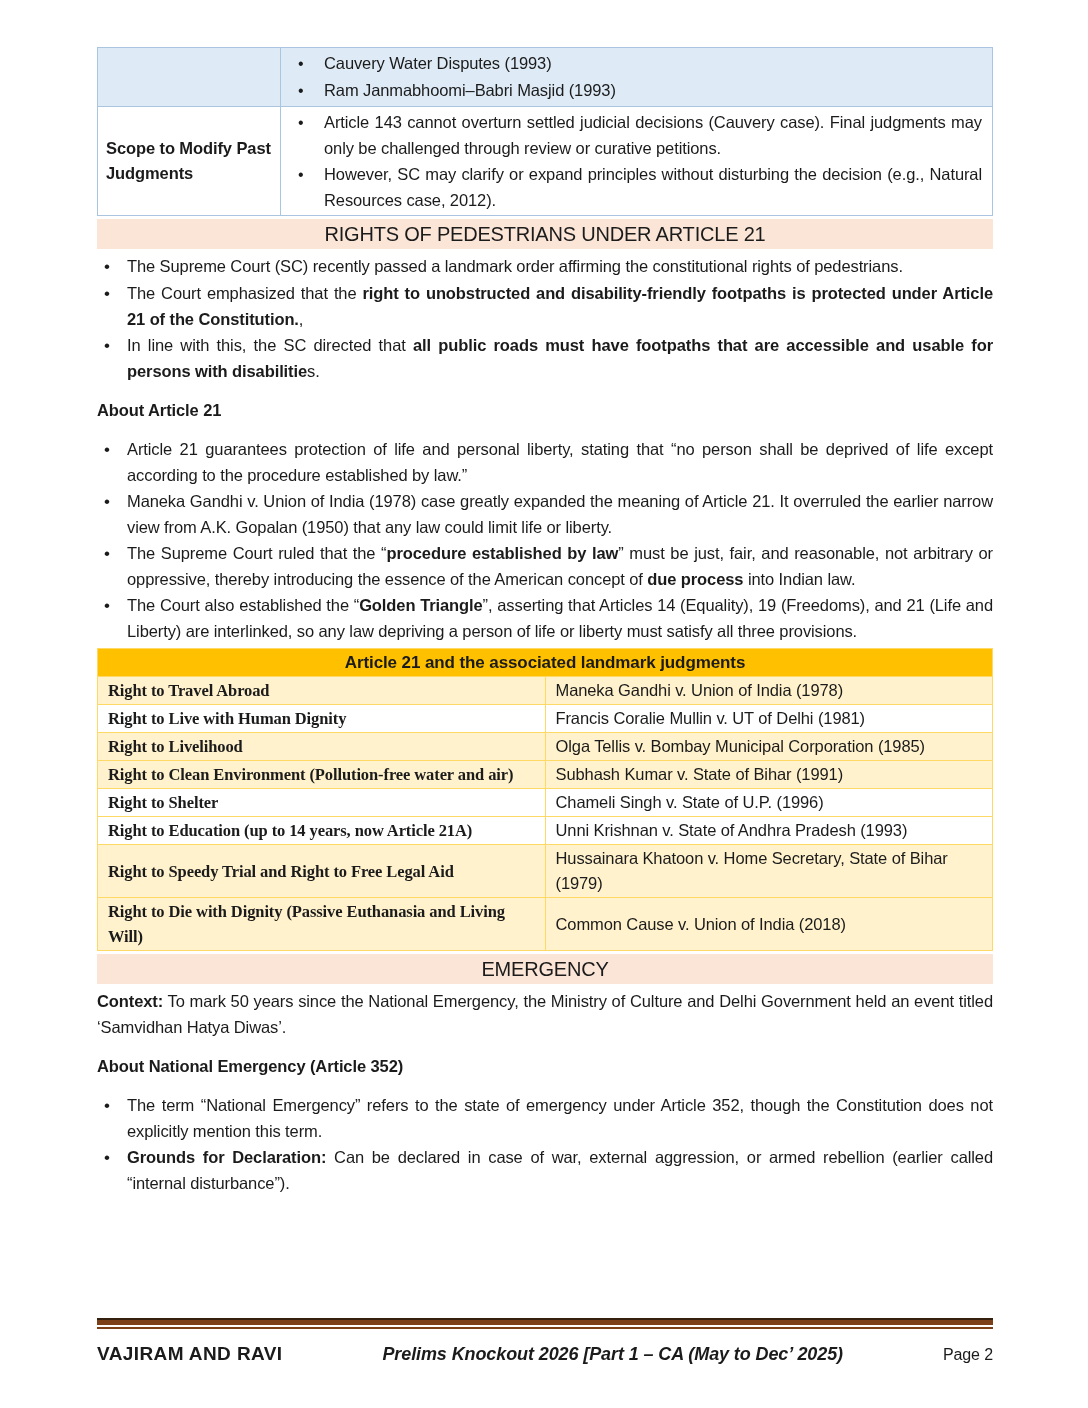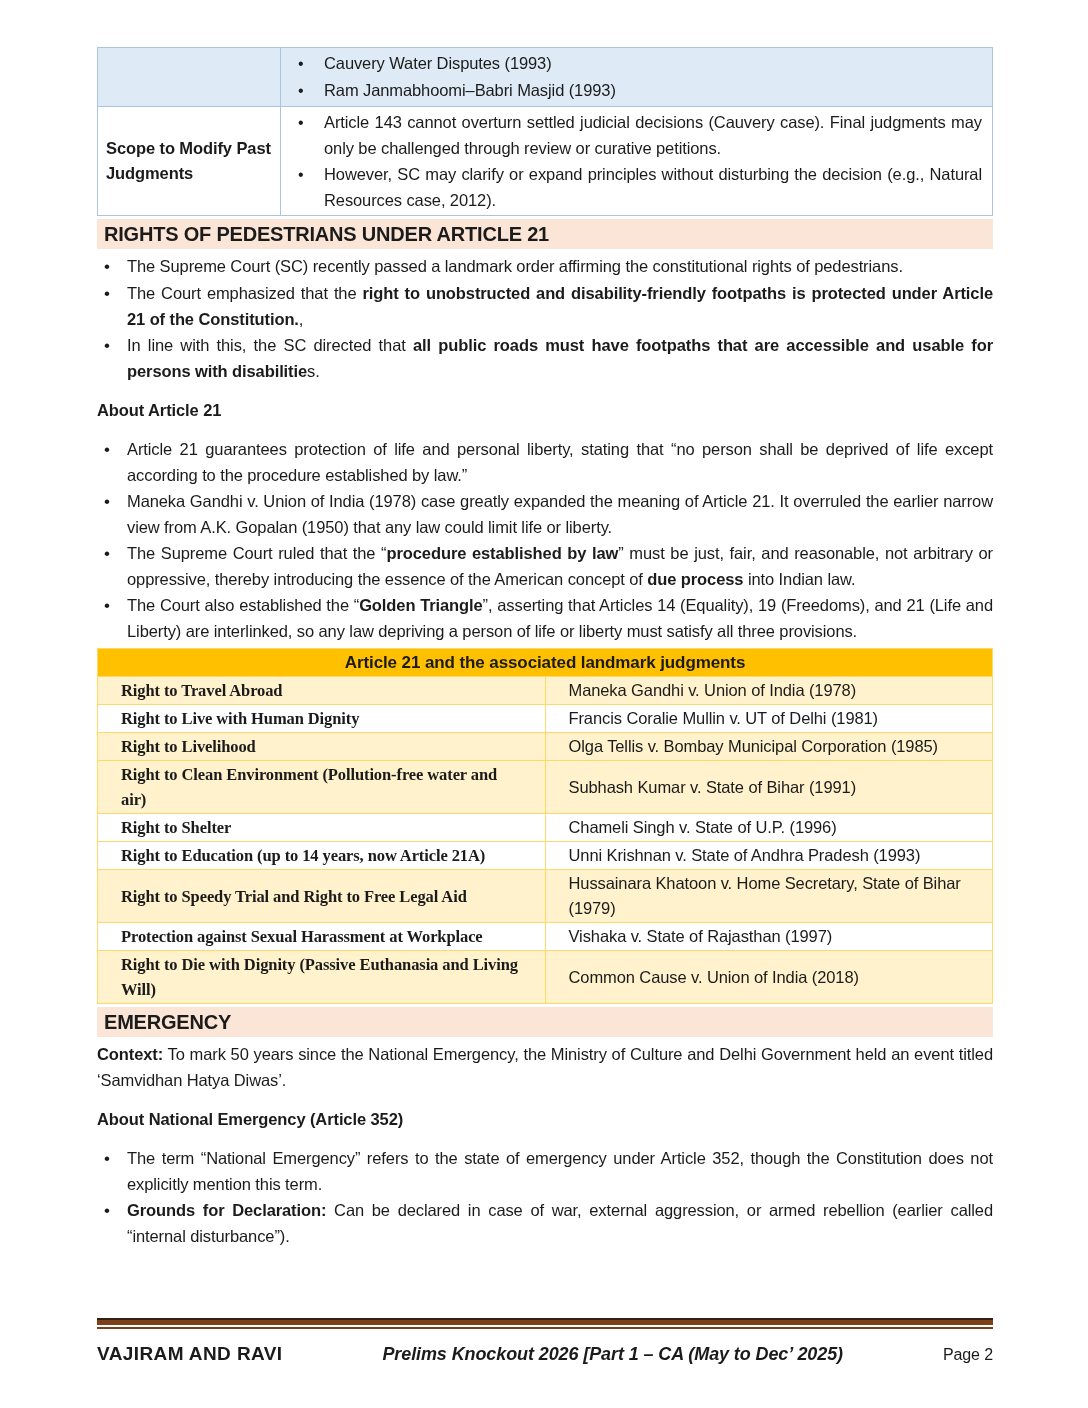--- a/index.html
+++ b/index.html
@@ -36,31 +36,32 @@
   table.scope td.lbl{width:168px;font-weight:bold;padding-left:8px;padding-right:6px;line-height:25px;}
   table.scope tr.shaded td{background:var(--blue-fill);}
   .cell-bullet{display:flex;align-items:flex-start;}
   .cell-bullet .marker{flex:0 0 43px;box-sizing:border-box;padding-left:17px;}
   .cell-bullet .marker::before{content:"\2022";font-size:16px;}
   .cell-bullet .b-text{flex:1;text-align:justify;padding-right:10px;}
 
   
   .band{
     background:var(--band-peach);
-    font-weight:bold;font-size:20px;letter-spacing:-0.2px;
+    font-weight:normal;font-size:20px;letter-spacing:-0.2px;
     padding:2px 7px;line-height:26px;
     margin:3px 0 4px 0;
+    text-align:center;
   }
 
   .sub-head{font-weight:bold;margin:13px 0;}
   .para{text-align:justify;margin:1px 0;}
 
   
   table.a21{width:100%;border-collapse:collapse;table-layout:fixed;margin-top:4px;}
-  table.a21 td,table.a21 th{border:1px solid var(--yellow-border);padding:1px 23px;vertical-align:middle;line-height:25px;}
+  table.a21 td,table.a21 th{border:1px solid var(--yellow-border);padding:1px 10px;vertical-align:middle;line-height:25px;}
   table.a21 th{background:var(--header-orange);font-size:17px;text-align:center;font-weight:bold;}
   table.a21 td.rt{width:363px;font-weight:bold;font-family:Liberation Serif, serif;}
   table.a21 tr.odd td{background:var(--row-yellow);}
   table.a21 tr.even td{background:#ffffff;}
 
   
   .footer{position:absolute;left:97px;top:1318px;width:896px;}
   .rule-thick{height:5px;background:var(--footer-brown);border-top:2px solid #33200f;}
   .rule-thin{height:2px;background:var(--footer-brown);margin-top:2px;}
   .footer-row{display:flex;align-items:baseline;margin-top:12px;}
@@ -165,24 +166,20 @@
         <td>Chameli Singh v. State of U.P. (1996)</td>
       </tr>
       <tr class="even">
         <td class="rt">Right to Education (up to 14 years, now Article 21A)</td>
         <td>Unni Krishnan v. State of Andhra Pradesh (1993)</td>
       </tr>
       <tr class="odd">
         <td class="rt">Right to Speedy Trial and Right to Free Legal Aid</td>
         <td>Hussainara Khatoon v. Home Secretary, State of Bihar (1979)</td>
       </tr>
-      <tr class="even">
-        <td class="rt">Protection against Sexual Harassment at Workplace</td>
-        <td>Vishaka v. State of Rajasthan (1997)</td>
-      </tr>
       <tr class="odd">
         <td class="rt">Right to Die with Dignity (Passive Euthanasia and Living Will)</td>
         <td>Common Cause v. Union of India (2018)</td>
       </tr>
     </tbody>
       </table>
 
     <div class="band">EMERGENCY</div>
 
     <div class="para"><b>Context:</b> To mark 50 years since the National Emergency, the Ministry of Culture and Delhi Government held an event titled ‘Samvidhan Hatya Diwas’.</div>

